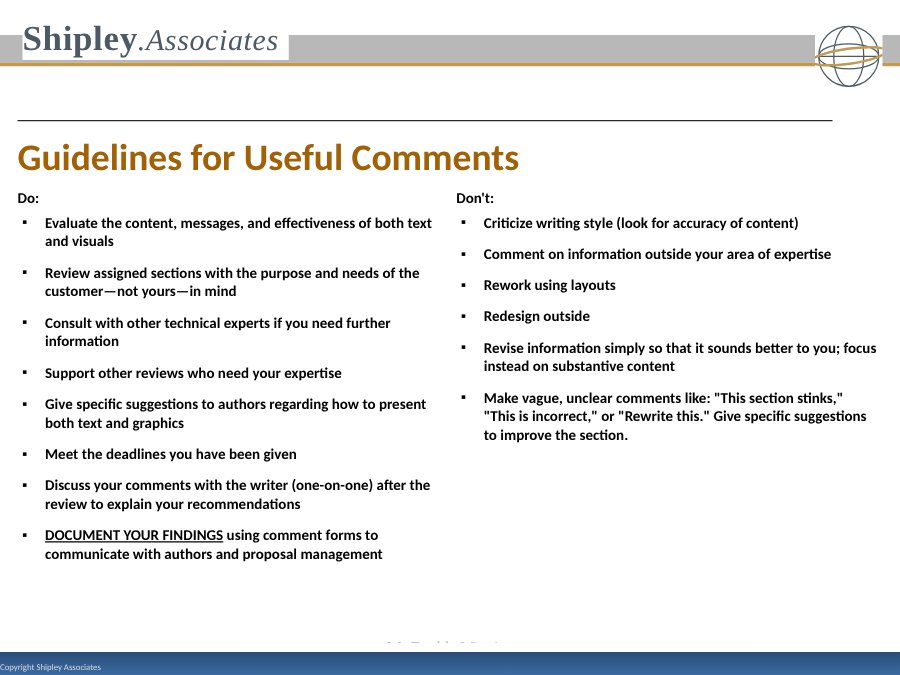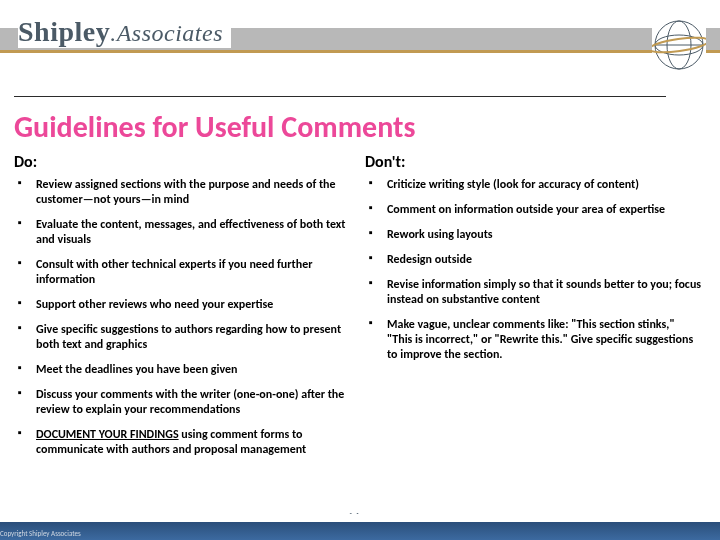--- a/index.html
+++ b/index.html
@@ -74,37 +74,37 @@
     background: #2b2b2b;
   }
 
   
   .title {
     position: absolute;
     top: 108px;
     left: 14px;
     font-size: 30px;
     font-weight: 700;
-    color: #ec4899;
+    color: #a16207;
   }
 
   
   .cols {
     position: absolute;
     top: 152px;
     left: 14px;
     right: 18px;
     display: flex;
     gap: 14px;
   }
   .col {
     flex: 1 1 0;
   }
   .col-heading {
-    font-size: 16px;
+    font-size: 12px;
     font-weight: 700;
     margin-bottom: 6px;
   }
   ul.items {
     list-style: none;
     margin: 0;
     padding: 0;
   }
   ul.items li {
     position: relative;
@@ -176,22 +176,22 @@
   </div>
 
   <div class="divider-line"></div>
 
   <div class="title">Guidelines for Useful Comments</div>
 
   <div class="cols">
     <div class="col">
       <div class="col-heading">Do:</div>
       <ul class="items" id="left-list">
+          <li>Evaluate the content, messages, and effectiveness of both text and visuals</li>
           <li>Review assigned sections with the purpose and needs of the customer—not yours—in mind</li>
-          <li>Evaluate the content, messages, and effectiveness of both text and visuals</li>
           <li>Consult with other technical experts if you need further information</li>
           <li>Support other reviews who need your expertise</li>
           <li>Give specific suggestions to authors regarding how to present both text and graphics</li>
           <li>Meet the deadlines you have been given</li>
           <li>Discuss your comments with the writer (one-on-one) after the review to explain your recommendations</li>
           <li><span class="segment-underline">DOCUMENT YOUR FINDINGS</span><span class="normal"> using comment forms to communicate with authors and proposal management</span></li>
         </ul>
     </div>
     <div class="col">
       <div class="col-heading">Don't:</div>

